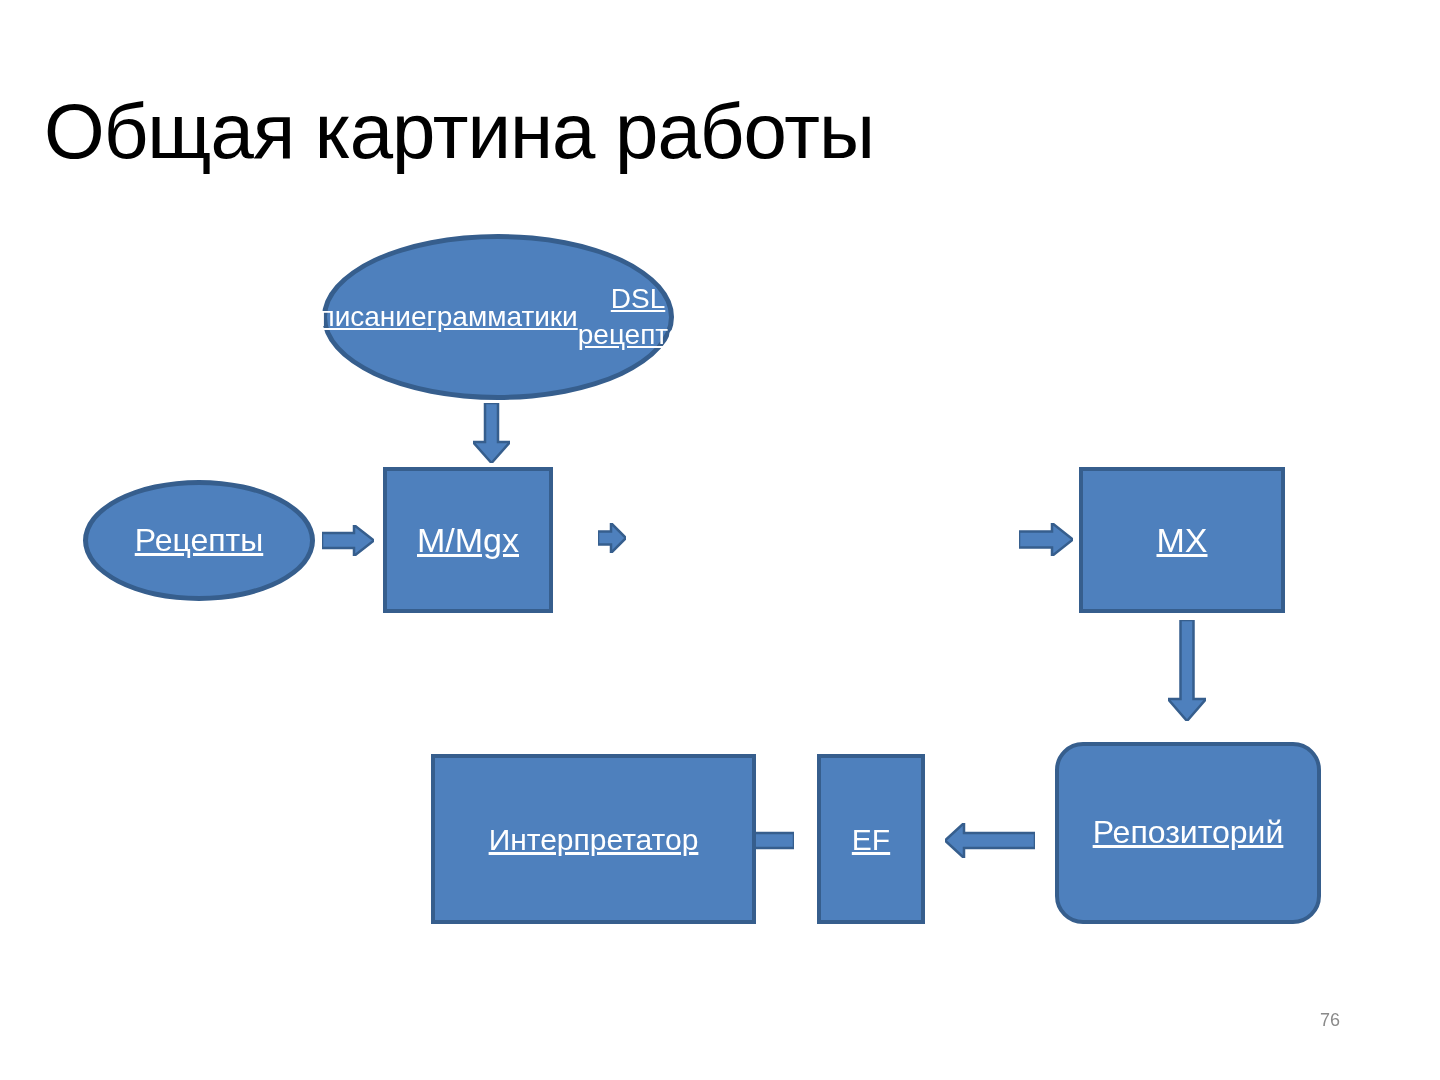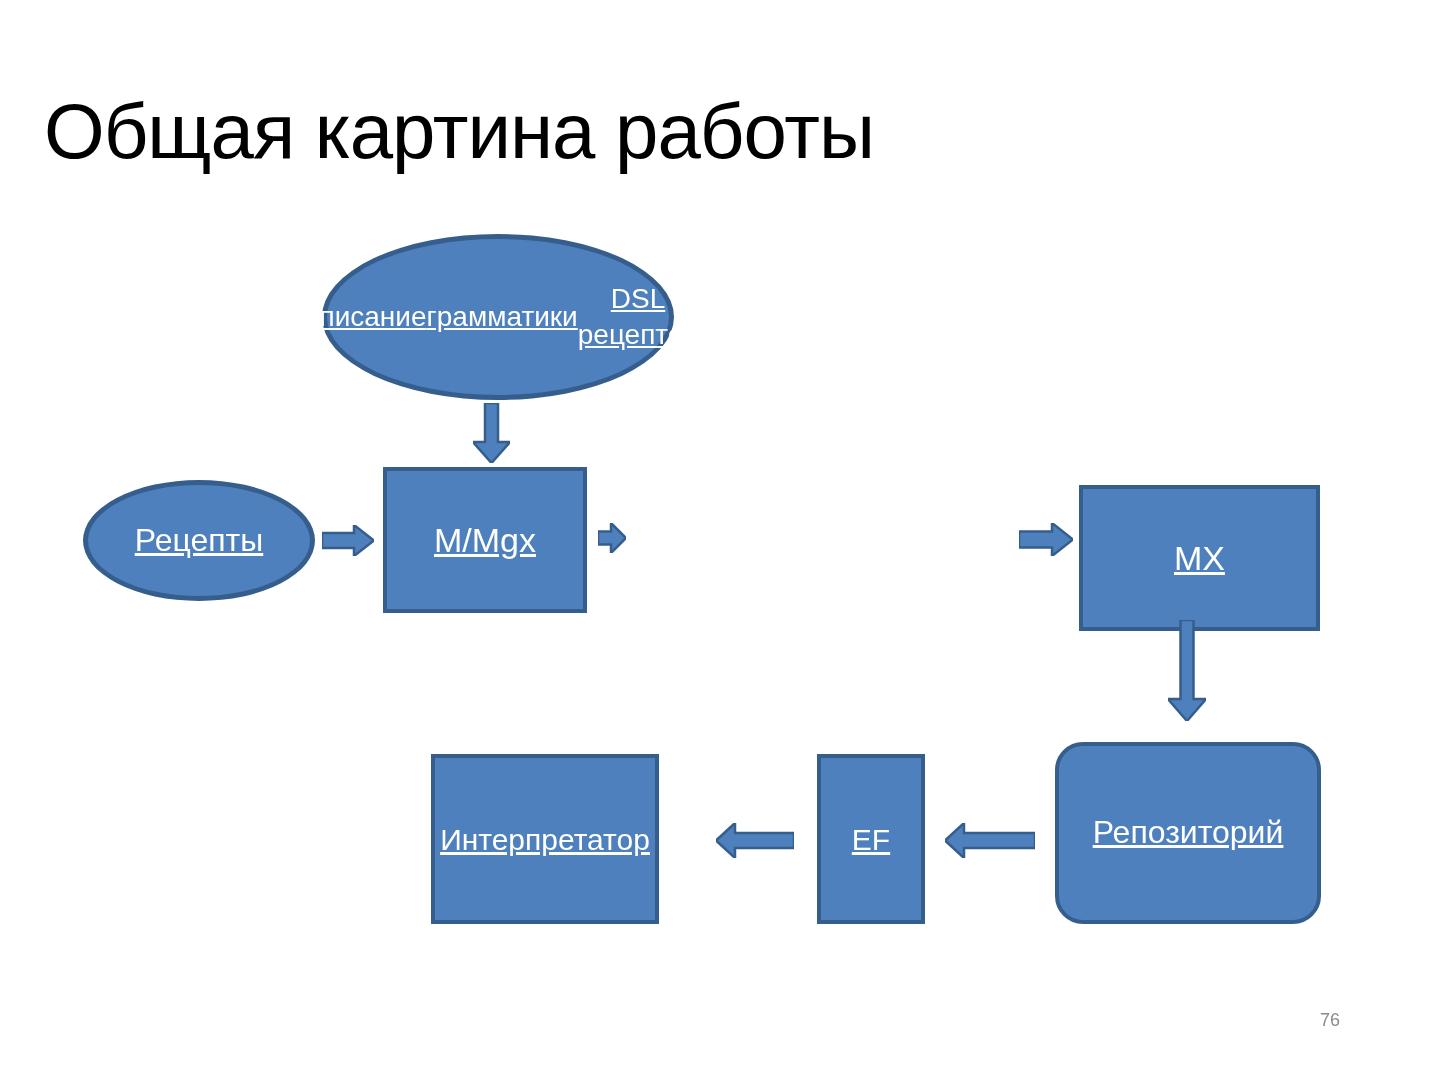--- a/index.html
+++ b/index.html
@@ -84,34 +84,34 @@
   </svg>
 
   <div class="shape ellipse label-lg" style="left:83px; top:480px; width:232px; height:121px;">
     <span>Рецепты</span>
   </div>
 
   <svg class="arrow" style="left:322px; top:525px;" width="52" height="31" viewBox="0 0 52 31">
     <polygon points="0,8 32,8 32,0 52,15.5 32,31 32,23 0,23"></polygon>
   </svg>
 
-  <div class="shape label-lg" style="left:383px; top:467px; width:204px; height:146px; font-size:34px;align-items:center;">
+  <div class="shape label-lg" style="left:383px; top:467px; width:170px; height:146px; font-size:34px;align-items:center;">
     <span>M/Mgx</span>
   </div>
 
   <svg class="arrow" style="left:598px; top:523px;" width="28" height="30" viewBox="0 0 28 30">
     <polygon points="0,8.5 13,8.5 13,0 28,15 13,30 13,21.5 0,21.5"></polygon>
   </svg>
 
 
   <svg class="arrow" style="left:1019px; top:523px;" width="54" height="33" viewBox="0 0 54 33">
     <polygon points="0,8.5 33,8.5 33,0 54,16.5 33,33 33,24.5 0,24.5"></polygon>
   </svg>
 
-  <div class="shape label-lg" style="left:1079px; top:467px; width:241px; height:146px; font-size:34px;margin-top:18px;">
+  <div class="shape label-lg" style="left:1079px; top:467px; width:206px; height:146px; font-size:34px;">
     <span>MX</span>
   </div>
 
   <svg class="arrow" style="left:1168px; top:620px;" width="38" height="101" viewBox="0 0 38 101">
     <polygon points="12.5,0 25.5,0 25.5,79 38,79 19,101 0,79 12.5,79"></polygon>
   </svg>
 
   <div class="shape rounded label-lg" style="left:1055px; top:742px; width:266px; height:182px;">
     <span>Репозиторий</span>
   </div>
@@ -121,19 +121,19 @@
   </svg>
 
   <div class="shape label-md" style="left:817px; top:754px; width:108px; height:170px;">
     <span>EF</span>
   </div>
 
   <svg class="arrow" style="left:716px; top:823px;" width="78" height="35" viewBox="0 0 78 35">
     <polygon points="78,10 19,10 19,0 0,17.5 19,35 19,25 78,25"></polygon>
   </svg>
 
-  <div class="shape label-md" style="left:431px; top:754px; width:228px; height:170px;">
+  <div class="shape label-md" style="left:431px; top:754px; width:325px; height:170px;">
     <span>Интерпретатор</span>
   </div>
 
   <div class="page-number">76</div>
 
 </div>
 
 </body></html>

